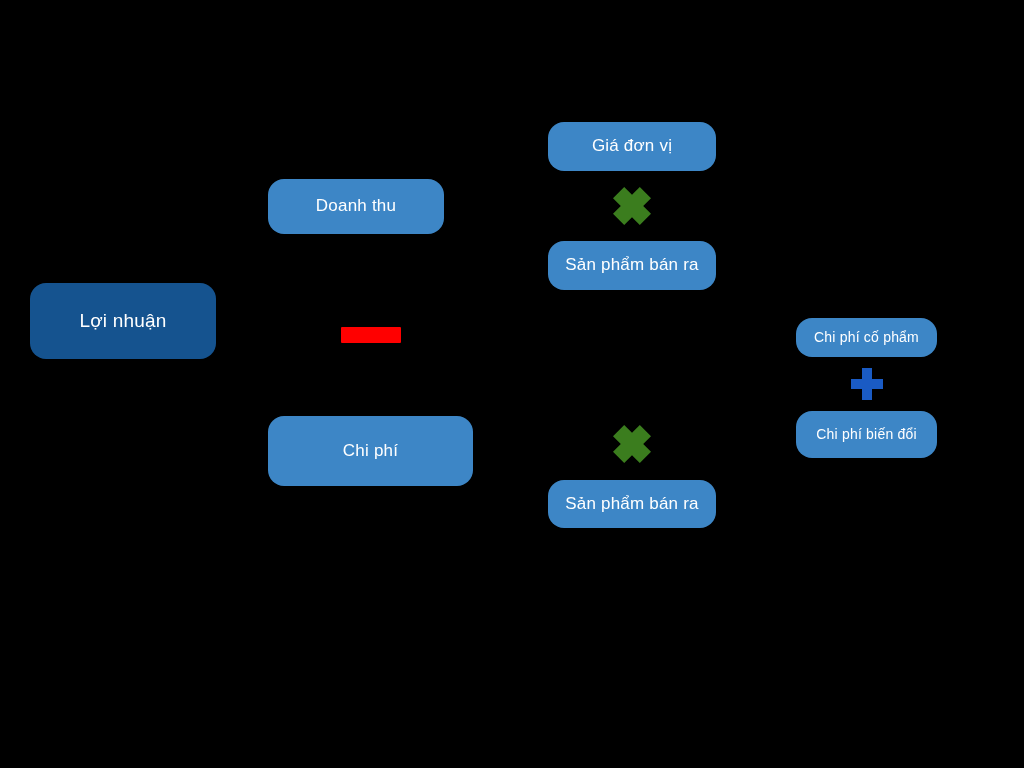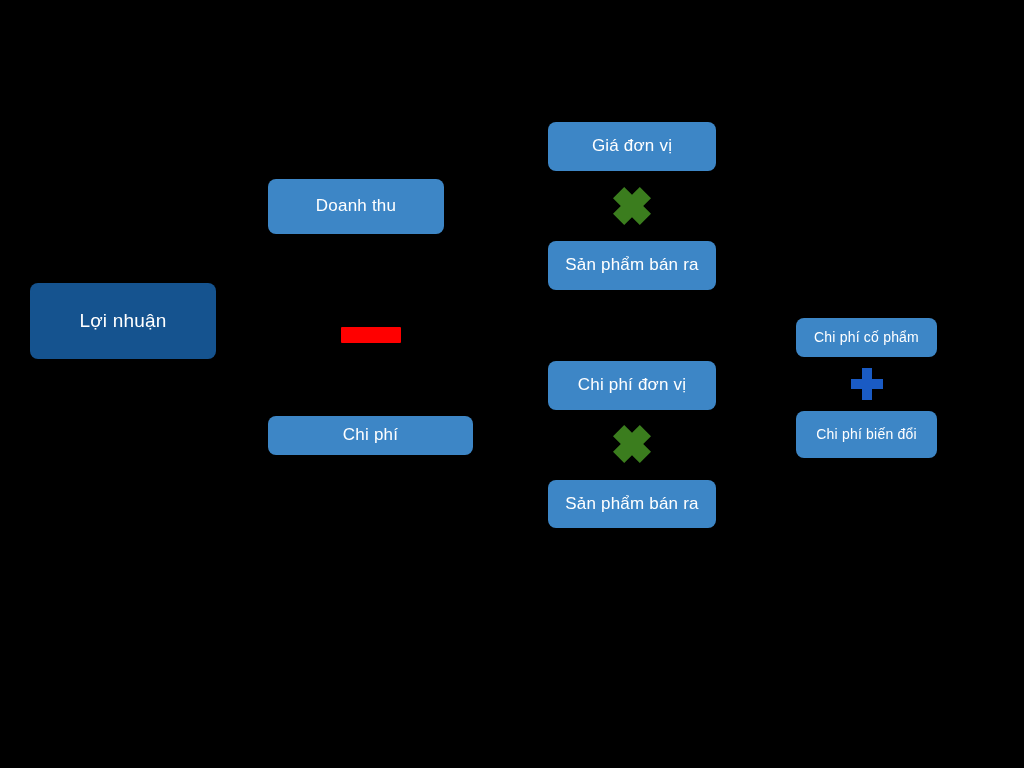--- a/index.html
+++ b/index.html
@@ -17,21 +17,21 @@
     font-family: "Liberation Sans", sans-serif;
     -webkit-font-smoothing: antialiased;
   }
   .node {
     position: absolute;
     box-sizing: border-box;
     display: flex;
     align-items: center;
     justify-content: center;
     text-align: center;
-    border-radius: 8px;
+    border-radius: 16px;
     color: #ffffff;
     line-height: 1.2;
     padding: 14px 8px;
     letter-spacing: 0.2px;
     user-select: none;
   }
   .node.primary {
     background: #15538f;
     font-size: 19px;
   }
@@ -62,41 +62,38 @@
   <div class="node primary" style="left:30px; top:283px; width:186px; height:76px;">
     <span>Lợi nhuận</span>
   </div>
 
   <div class="node branch" style="left:268px; top:179px; width:176px; height:55px;">
     <span>Doanh thu</span>
   </div>
 
   <div class="op op-minus" style="left:341px; top:327px; width:60px; height:16px;"></div>
 
-  <div class="node branch" style="left:268px; top:416px; width:205px; height:39px;">
+  <div class="node branch" style="left:268px; top:416px; width:205px; height:70px;">
     <span>Chi phí</span>
   </div>
 
   <div class="node branch" style="left:548px; top:122px; width:168px; height:49px;">
     <span>Giá đơn vị</span>
   </div>
 
   <div class="op" style="left:613px; top:187px; width:38px; height:38px;">
     <svg width="38" height="38" viewBox="0 0 38 38" aria-hidden="true">
       <polygon fill="#3b7d1e" points="11.2,0 19,7.8 26.8,0 38,11.2 30.2,19 38,26.8 26.8,38 19,30.2 11.2,38 0,26.8 7.8,19 0,11.2"></polygon>
     </svg>
   </div>
 
   <div class="node branch" style="left:548px; top:241px; width:168px; height:49px;">
     <span>Sản phẩm bán ra</span>
   </div>
 
-  <div class="node branch" style="left:548px; top:361px; width:168px; height:49px;">
-    <span>Chi phí đơn vị</span>
-  </div>
 
   <div class="op" style="left:613px; top:425px; width:38px; height:38px;">
     <svg width="38" height="38" viewBox="0 0 38 38" aria-hidden="true">
       <polygon fill="#3b7d1e" points="11.2,0 19,7.8 26.8,0 38,11.2 30.2,19 38,26.8 26.8,38 19,30.2 11.2,38 0,26.8 7.8,19 0,11.2"></polygon>
     </svg>
   </div>
 
   <div class="node branch" style="left:548px; top:480px; width:168px; height:48px;">
     <span>Sản phẩm bán ra</span>
   </div>

